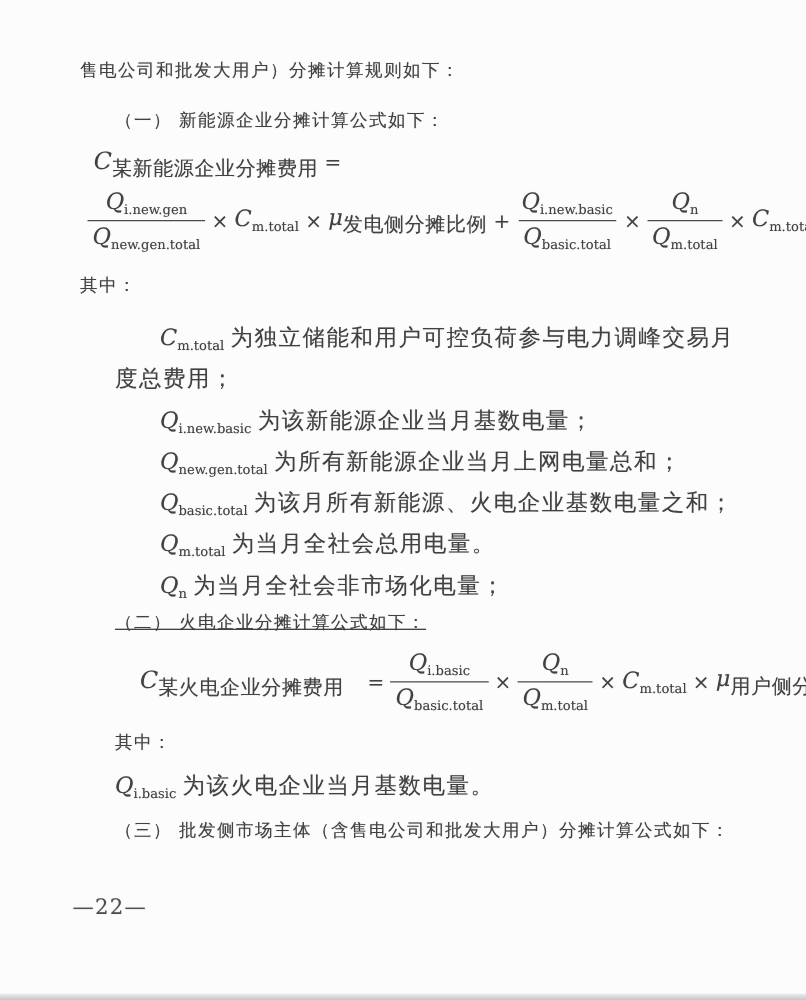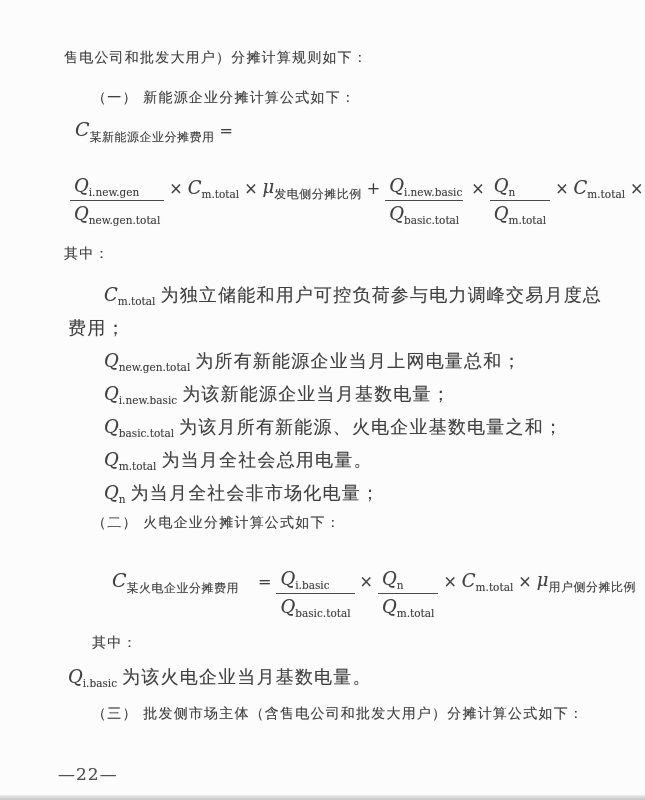--- a/index.html
+++ b/index.html
@@ -19,35 +19,35 @@
     padding-top: 44px;
   }
   .line {
     font-size: 14px;
     letter-spacing: 1.2px;
     line-height: 26px;
     margin: 0 42px 0 64px;
   }
   .indent { text-indent: 2em; }
   #heading1 { margin-top: 14px; }
-  #heading2 { margin-top: 0; }
+  #heading2 { margin-top: 0; text-decoration: underline; }
   #heading3 { margin-top: 3px; line-height: 34px; }
   #where1 { margin-top: 15px; }
   #where2 { margin-top: 11px; }
 
   
   .vb { font-style: italic; font-family: "DejaVu Serif", serif; }
   sub { line-height: 1; letter-spacing: 0; }
   sub.ls { font-size: 10.5px; vertical-align: -4px; font-style: normal; }
-  sub.cs { font-size: 12px; vertical-align: -5px; font-style: normal; letter-spacing: 0.5px; }
+  sub.cs { font-size: 16px; vertical-align: -5px; font-style: normal; letter-spacing: 0.5px; }
   .sym { white-space: nowrap; }
   .op { font-size: 16px; margin: 0 5px; font-style: normal; }
   .frac {
-    display: inline-flex; flex-direction: column; align-items: flex-start;
-    vertical-align: middle; text-align: center; margin-top: 24px;
+    display: inline-flex; flex-direction: column; align-items: center;
+    vertical-align: middle; text-align: center;
   }
   .num, .den { white-space: nowrap; font-size: 18px; }
   .num { padding: 0 4px 2px; }
   .den { border-top: 1.2px solid #4a4a4a; padding: 2px 4px 0; }
 
   .lhs-line {
     margin: 8px 0 0 75px;
     font-size: 19px;
     white-space: nowrap;
   }
@@ -58,21 +58,21 @@
   }
   #formula1 { margin: 8px 0 0 70px; }
   #formula2 { margin: 9px 0 0 112px; }
   #formula2 .lhs-inline { font-size: 19px; margin-right: 14px; }
 
   .defs { margin-top: 12px; }
   .def {
     font-size: 18px;
     letter-spacing: 1.2px;
     line-height: 33px;
-    margin: 0 42px 0 68px;
+    margin: 0 42px 0 92px;
     text-indent: 2em;
   }
   .def .sym { margin-right: 5px; letter-spacing: 0; }
   #def-s2 { margin-top: 5px; }
 
   .page-number {
     margin: 34px 0 0 58px;
     font-size: 17px;
     letter-spacing: 1px;
     color: #4f4f4f;
@@ -115,22 +115,22 @@
     <span class="op">×</span>
     <span class="sym"><i class="vb">C</i><sub class="ls">m.total</sub></span>
     <span class="op">×</span>
 
   </div>
 
   <p class="line" id="where1">其中：</p>
 
   <div class="defs">
     <p class="def"><span class="sym"><i class="vb">C</i><sub class="ls">m.total</sub></span><span class="dtext">为独立储能和用户可控负荷参与电力调峰交易月度总费用；</span></p>
+    <p class="def"><span class="sym"><i class="vb">Q</i><sub class="ls">i.new.basic</sub></span><span class="dtext">为该新能源企业当月基数电量；</span></p>
     <p class="def"><span class="sym"><i class="vb">Q</i><sub class="ls">new.gen.total</sub></span><span class="dtext">为所有新能源企业当月上网电量总和；</span></p>
-    <p class="def"><span class="sym"><i class="vb">Q</i><sub class="ls">i.new.basic</sub></span><span class="dtext">为该新能源企业当月基数电量；</span></p>
     <p class="def"><span class="sym"><i class="vb">Q</i><sub class="ls">basic.total</sub></span><span class="dtext">为该月所有新能源、火电企业基数电量之和；</span></p>
     <p class="def"><span class="sym"><i class="vb">Q</i><sub class="ls">m.total</sub></span><span class="dtext">为当月全社会总用电量。</span></p>
     <p class="def"><span class="sym"><i class="vb">Q</i><sub class="ls">n</sub></span><span class="dtext">为当月全社会非市场化电量；</span></p>
   </div>
 
   <p class="line indent" id="heading2">（二） 火电企业分摊计算公式如下：</p>
 
   <div class="formula-row" id="formula2">
     <span class="sym lhs-inline"><i class="vb">C</i><sub class="cs">某火电企业分摊费用</sub></span>
     <span class="op">=</span>

